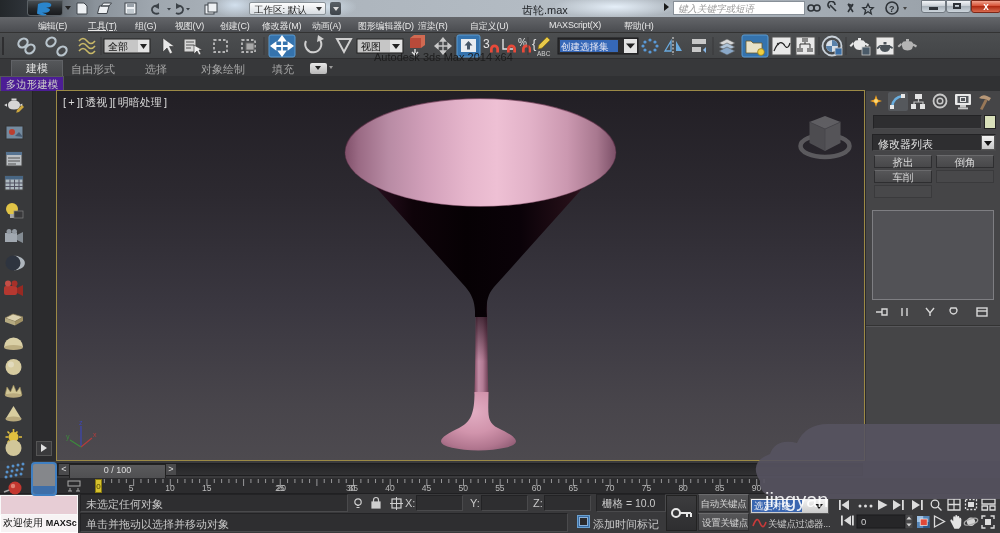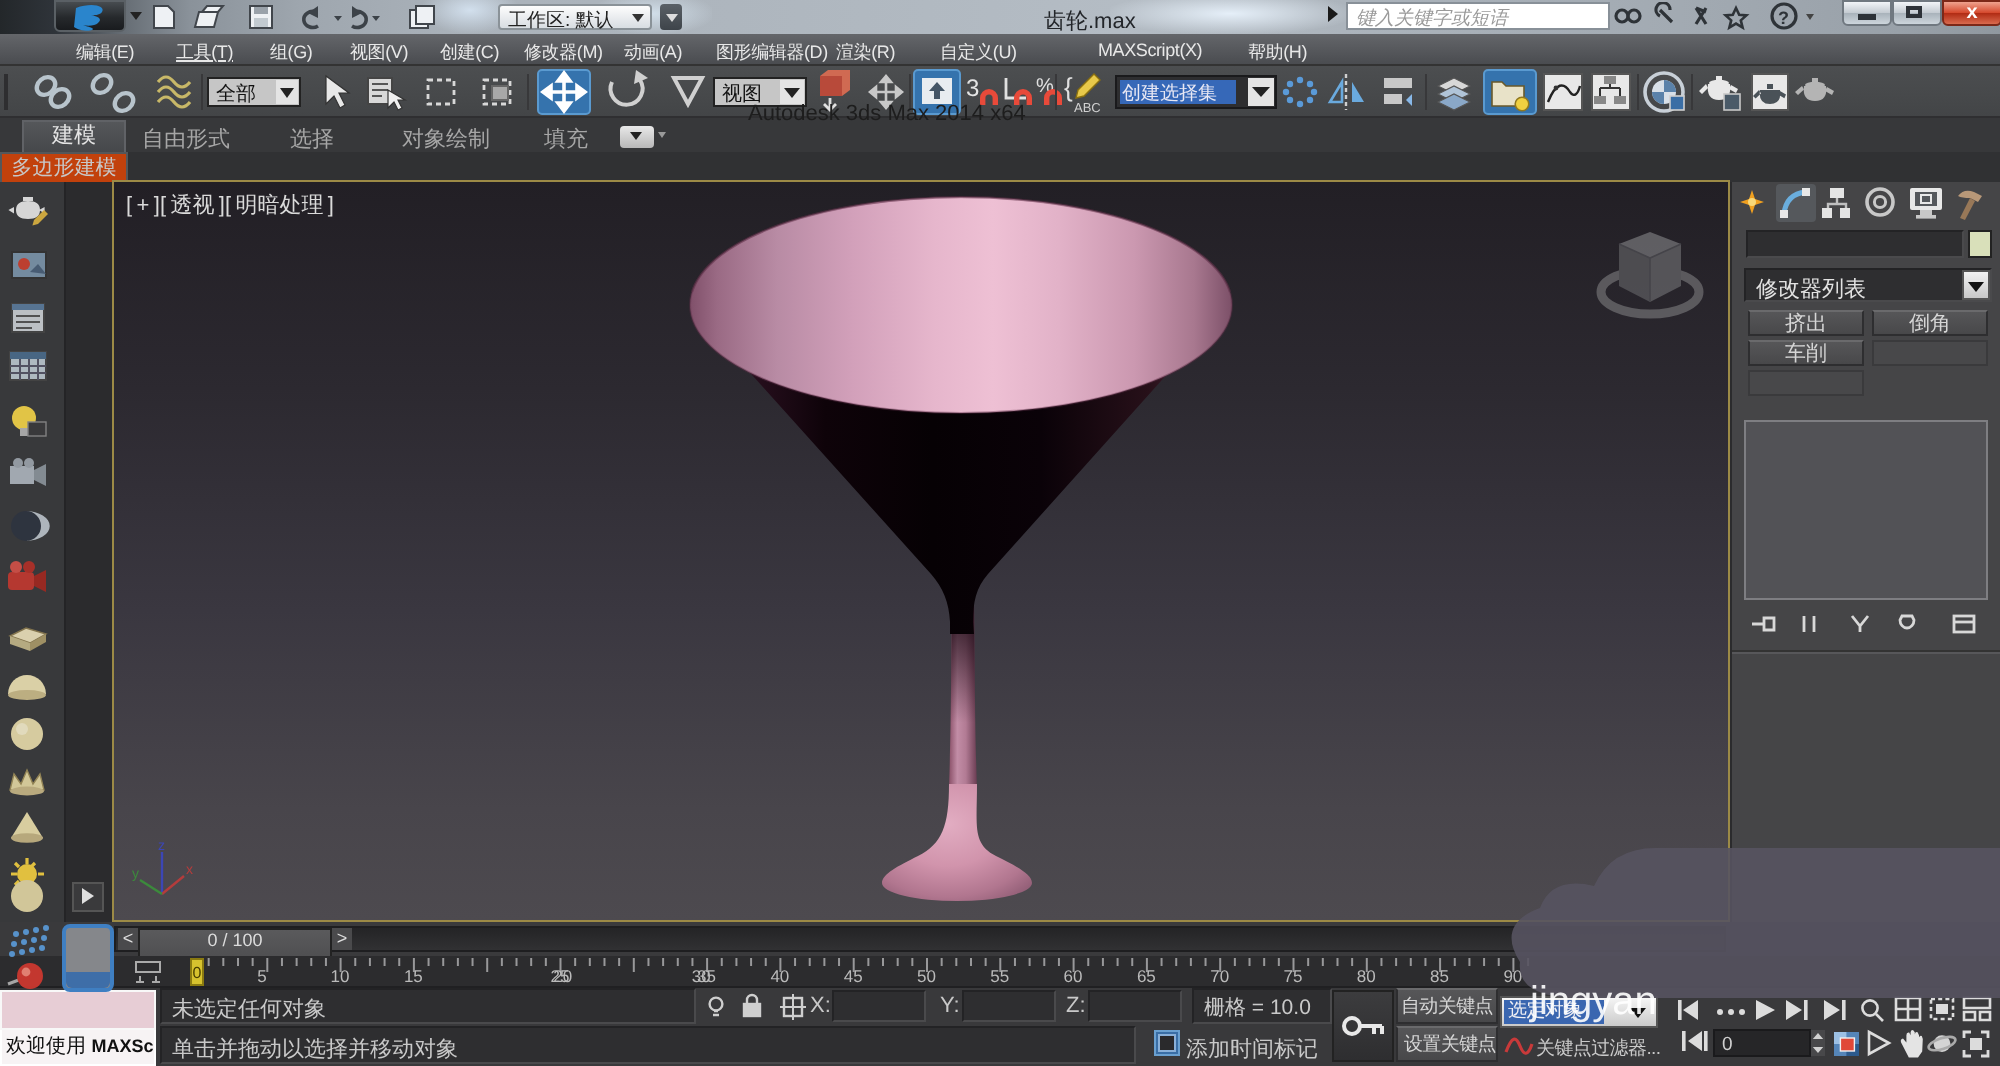--- a/index.html
+++ b/index.html
@@ -259,21 +259,21 @@
 <div class="abs" style="top:62px;left:0;width:1000px;height:13px;font-size:11px;color:#a6a6a6;">
   <span class="abs" style="left:71px;">自由形式</span>
   <span class="abs" style="left:145px;">选择</span>
   <span class="abs" style="left:201px;">对象绘制</span>
   <span class="abs" style="left:272px;">填充</span>
 </div>
 <div class="abs" style="left:310px;top:63px;width:17px;height:11px;background:linear-gradient(#e8e8e8,#b8b8b8);border-radius:2px;"></div>
 <div class="abs" style="left:315px;top:66px;width:0;height:0;border-left:3px solid transparent;border-right:3px solid transparent;border-top:4px solid #222;"></div>
 <div class="abs" style="left:329px;top:66px;width:0;height:0;border-left:2px solid transparent;border-right:2px solid transparent;border-top:3px solid #999;"></div>
 <div class="abs" style="left:0;top:76px;width:1000px;height:15px;background:#303133;"></div>
-<div class="abs" style="left:0px;top:76px;width:64px;height:15px;background:#c2410c;border:1px solid #55575a;border-bottom:none;color:#c8c8c8;font-size:10.5px;text-align:center;line-height:14px;">多边形建模</div>
+<div class="abs" style="left:0px;top:76px;width:64px;height:15px;background:#4c1d95;border:1px solid #55575a;border-bottom:none;color:#c8c8c8;font-size:10.5px;text-align:center;line-height:14px;">多边形建模</div>
 
 <div class="abs" style="left:0;top:91px;width:1000px;height:403px;background:#2b2b2d;"></div>
 
 <div class="abs" style="left:0;top:91px;width:33px;height:403px;background:#38393b;border-right:1px solid #242426;"></div>
 <div class="abs" id="lefticons" style="left:0;top:91px;width:33px;height:420px;z-index:6;">
 <svg width="33" height="410" viewBox="0 0 33 410" opacity="0.92">
 
   <g transform="translate(0,4)">
     <path d="M8 10 q0 -4.5 6 -4.5 q6 0 6 4.5 q0 4.5 -6 4.5 q-6 0 -6 -4.5 M7 8.5 l-2.8 1.5 2.8 1.7 z M19.5 10 l2.8 -1.5 0 3.2 z" fill="#e4e4e4"></path>
     <rect x="11.5" y="3.5" width="5" height="2" fill="#e4e4e4"></rect>

